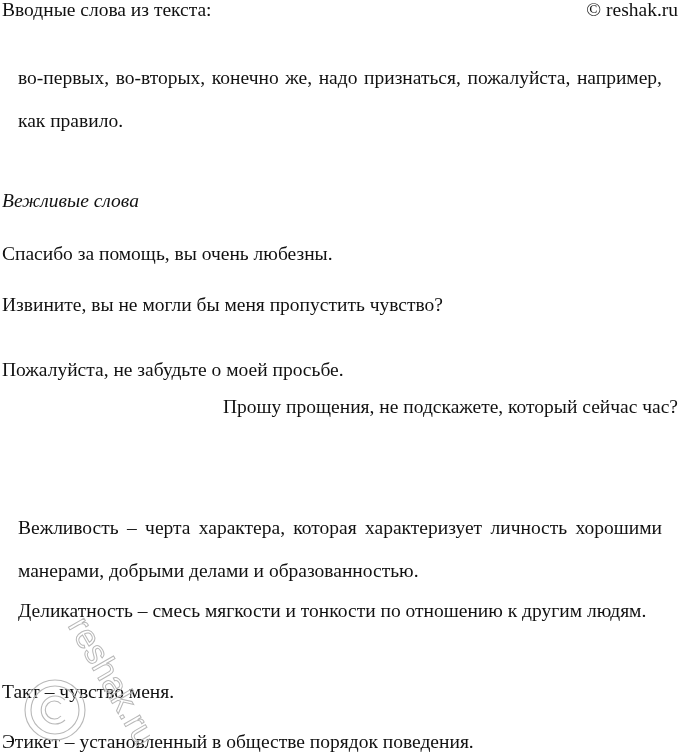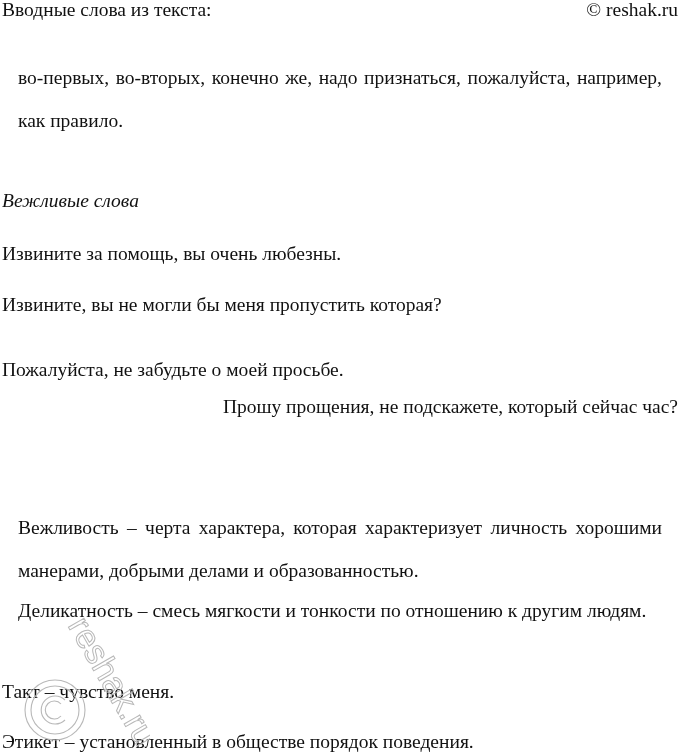--- a/index.html
+++ b/index.html
@@ -68,22 +68,22 @@
   <span class="header-title">Вводные слова из текста:</span>
   <span class="copyright">© reshak.ru</span>
 </div>
 
 <div class="block" style="top: 40px;">
   <p class="para">во-первых, во-вторых, конечно же, надо признаться, пожалуйста, например, как правило.</p>
 </div>
 
 <div class="line italic" style="top: 187px; font-family: Liberation Serif, serif;">Вежливые слова</div>
 
-<div class="line" style="top: 240px;">Извините за помощь, вы очень любезны.</div>
-<div class="line" style="top: 291px;">Извините, вы не могли бы меня пропустить которая?</div>
+<div class="line" style="top: 240px;">Спасибо за помощь, вы очень любезны.</div>
+<div class="line" style="top: 291px;">Извините, вы не могли бы меня пропустить чувство?</div>
 <div class="line" style="top: 356px;">Пожалуйста, не забудьте о моей просьбе.</div>
 <div class="line" style="top: 393px; text-align: right;">Прошу прощения, не подскажете, который сейчас час?</div>
 
 <div class="block" style="top: 490px;">
   <p class="para">Вежливость – черта характера, которая характеризует личность хорошими манерами, добрыми делами и образованностью.</p>
 </div>
 
 <div class="block" style="top: 573px;">
   <p class="para">Деликатность – смесь мягкости и тонкости по отношению к другим людям.</p>
 </div>

